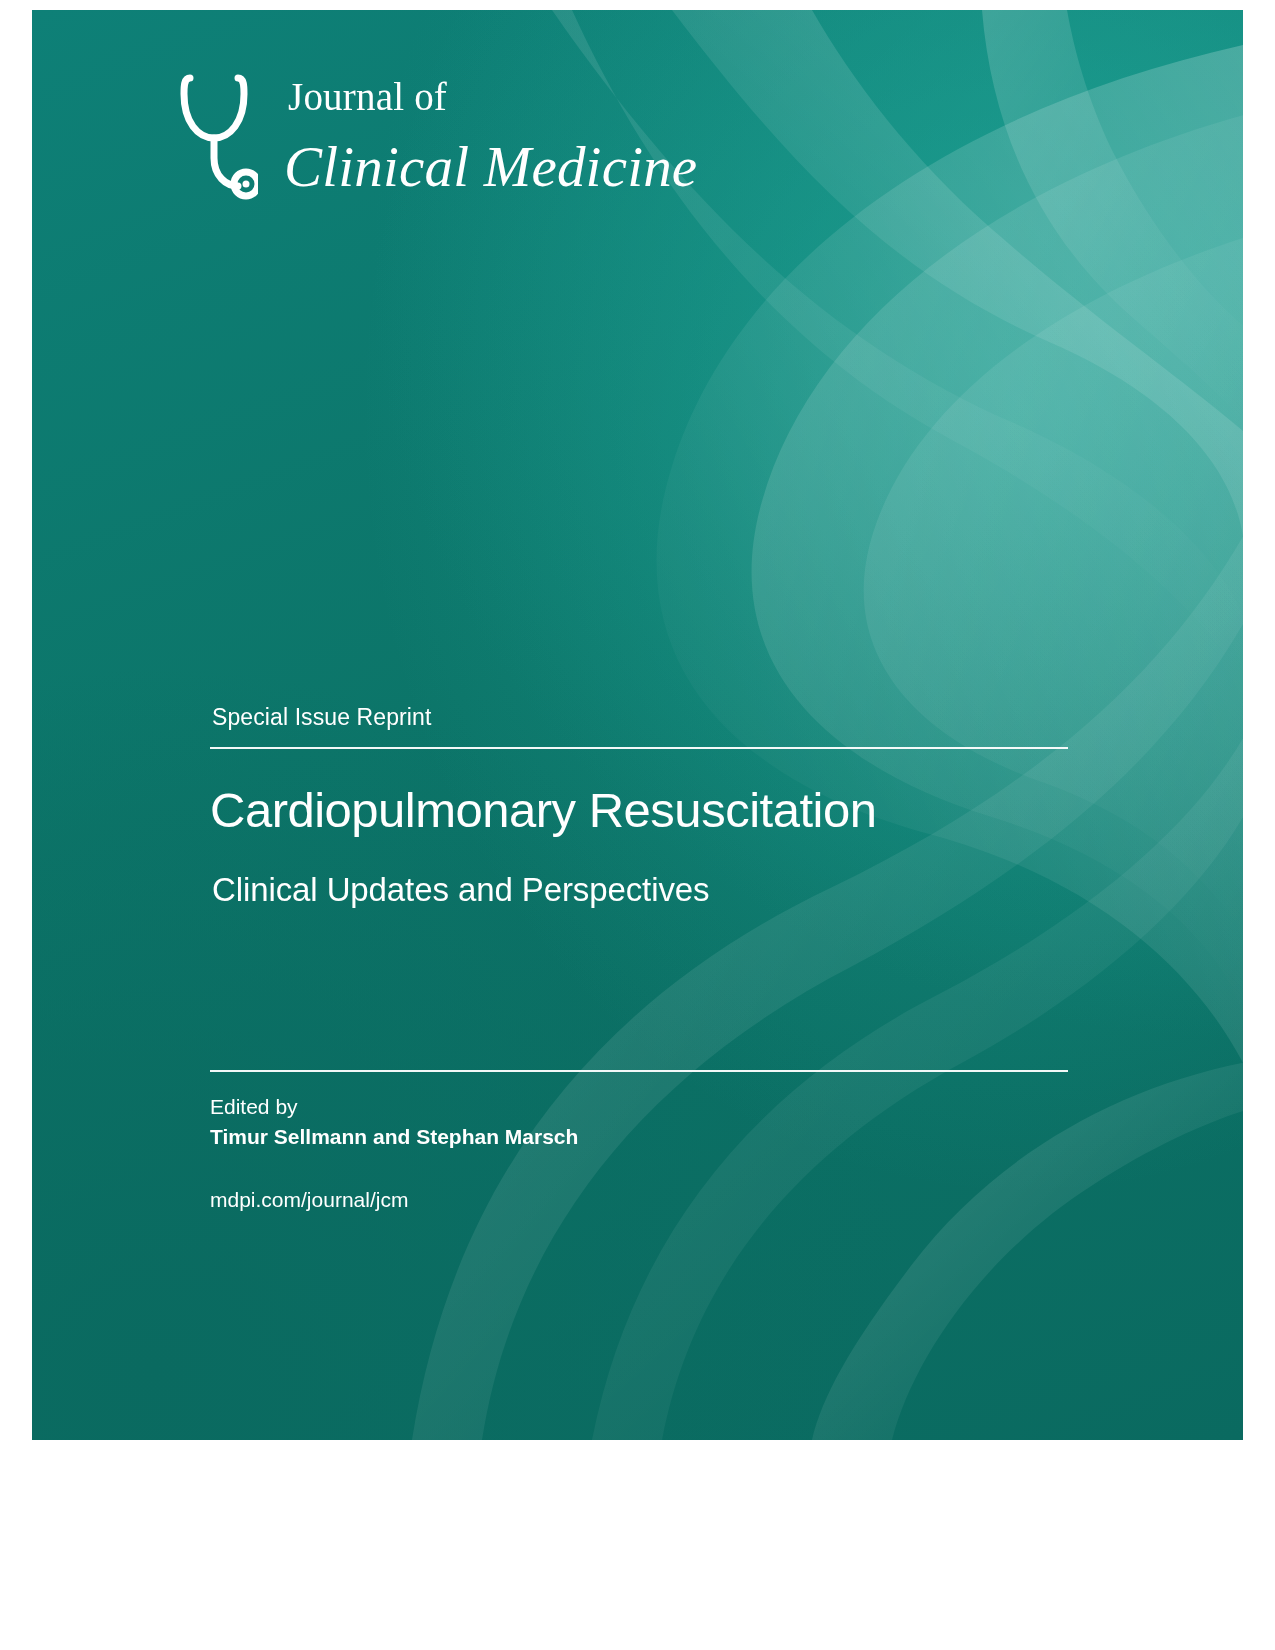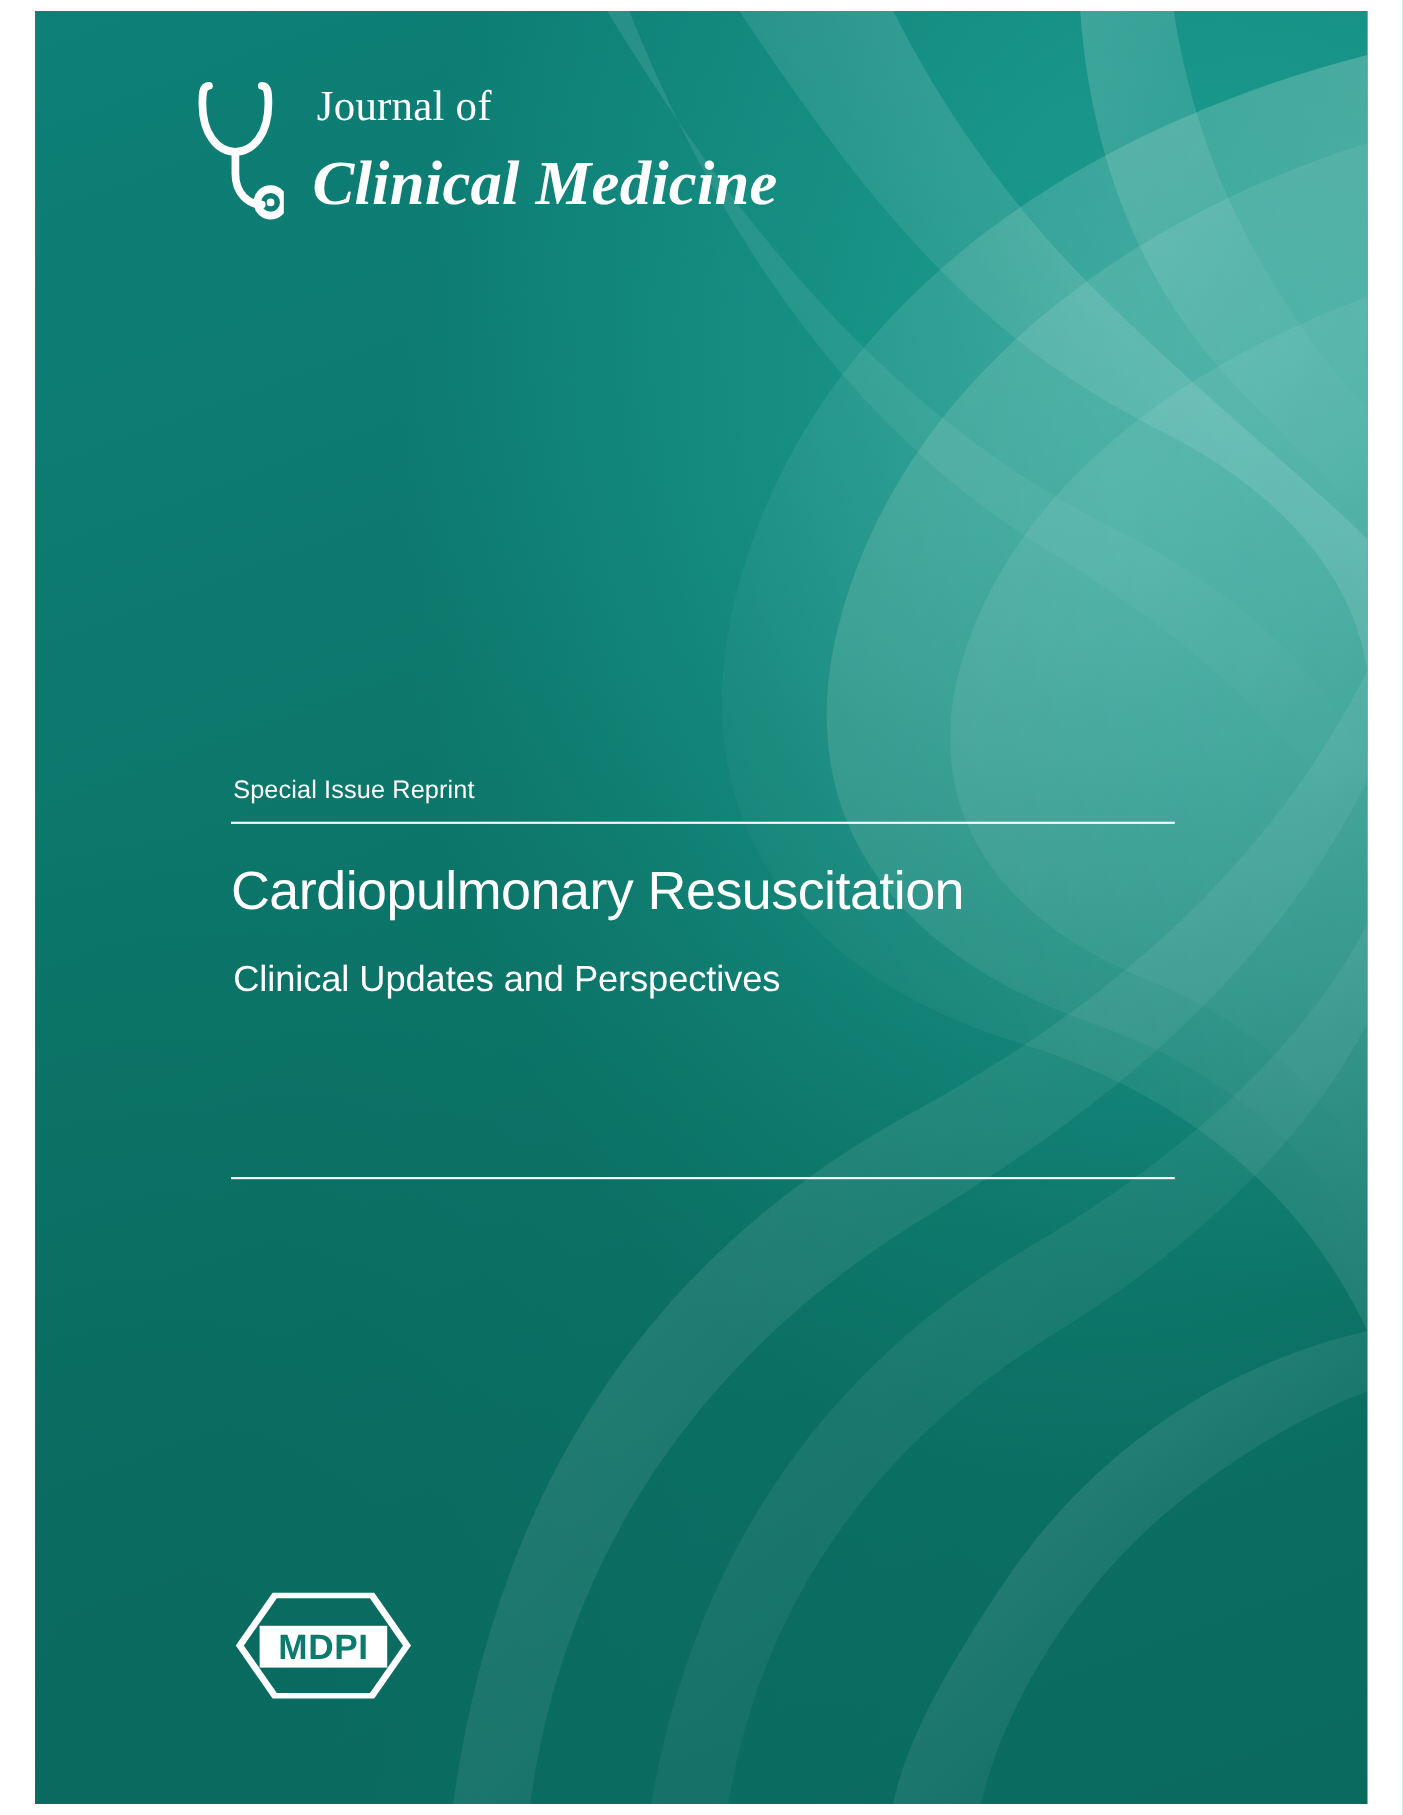--- a/index.html
+++ b/index.html
@@ -20,21 +20,21 @@
     height: 1650px;
     overflow: hidden;
     background: #ffffff;
   }
 
   .cover {
     position: absolute;
     left: 32px;
     top: 10px;
     width: 1211px;
-    height: 1630px;
+    height: 1430px;
     background: #0d7a6e;
     background-image:
       radial-gradient(120% 90% at 100% 18%, #169286 0%, rgba(22,146,134,0) 60%),
       radial-gradient(90% 70% at 10% 95%, #0a6a60 0%, rgba(10,106,96,0) 70%),
       linear-gradient(160deg, #0e8077 0%, #0c7569 45%, #0a6a60 100%);
     overflow: hidden;
   }
 
   
   .swoosh {
@@ -60,21 +60,21 @@
   }
   .journal-of {
     font-family: "Liberation Serif", serif;
     font-size: 39px;
     letter-spacing: 0.2px;
     margin-left: 4px;
   }
   .journal-name {
     font-family: "Liberation Serif", serif;
     font-style: italic;
-    font-weight: bold;
+    font-weight: normal;
     font-size: 57px;
     margin-top: 22px;
     letter-spacing: 0.2px;
   }
 
   
   .title-block {
     position: absolute;
     left: 178px;
     top: 678px;
@@ -212,20 +212,25 @@
 
     <div class="title-block">
       <div class="special-issue">Special Issue Reprint</div>
       <div class="rule"></div>
       <h1 class="main-title">Cardiopulmonary Resuscitation</h1>
       <div class="subtitle">Clinical Updates and Perspectives</div>
     </div>
 
     <div class="rule-lower"></div>
 
+    <div class="credits">
+      <p class="edited-by">Edited by</p>
+      <p class="editors">Timur Sellmann and Stephan Marsch</p>
+      <p class="journal-url">mdpi.com/journal/jcm</p>
+    </div>
 
     <div class="mdpi-logo">
       <svg viewBox="0 0 166 96" xmlns="http://www.w3.org/2000/svg">
         <path d="M40 2 L128 2 L160 48 L128 94 L40 94 L8 48 Z" fill="none" stroke="#ffffff" stroke-width="6"></path>
         <rect x="26" y="30" width="116" height="38" fill="#ffffff"></rect>
         <text x="84" y="60" text-anchor="middle" font-family="Liberation Sans, sans-serif" font-size="32" font-weight="bold" fill="#0d7a6e" letter-spacing="0.5">MDPI</text>
       </svg>
     </div>
 
   </div>

